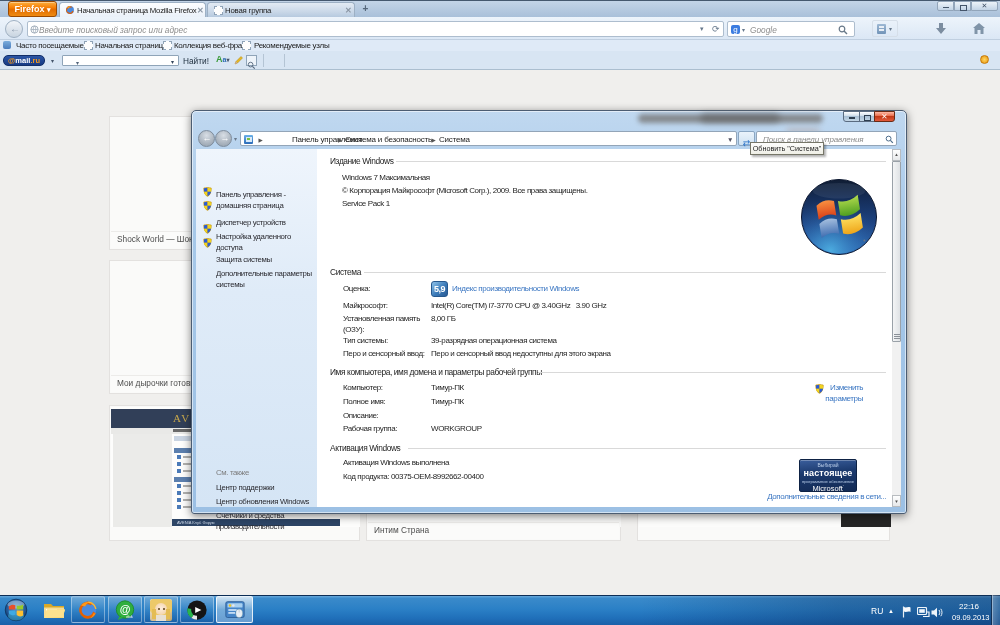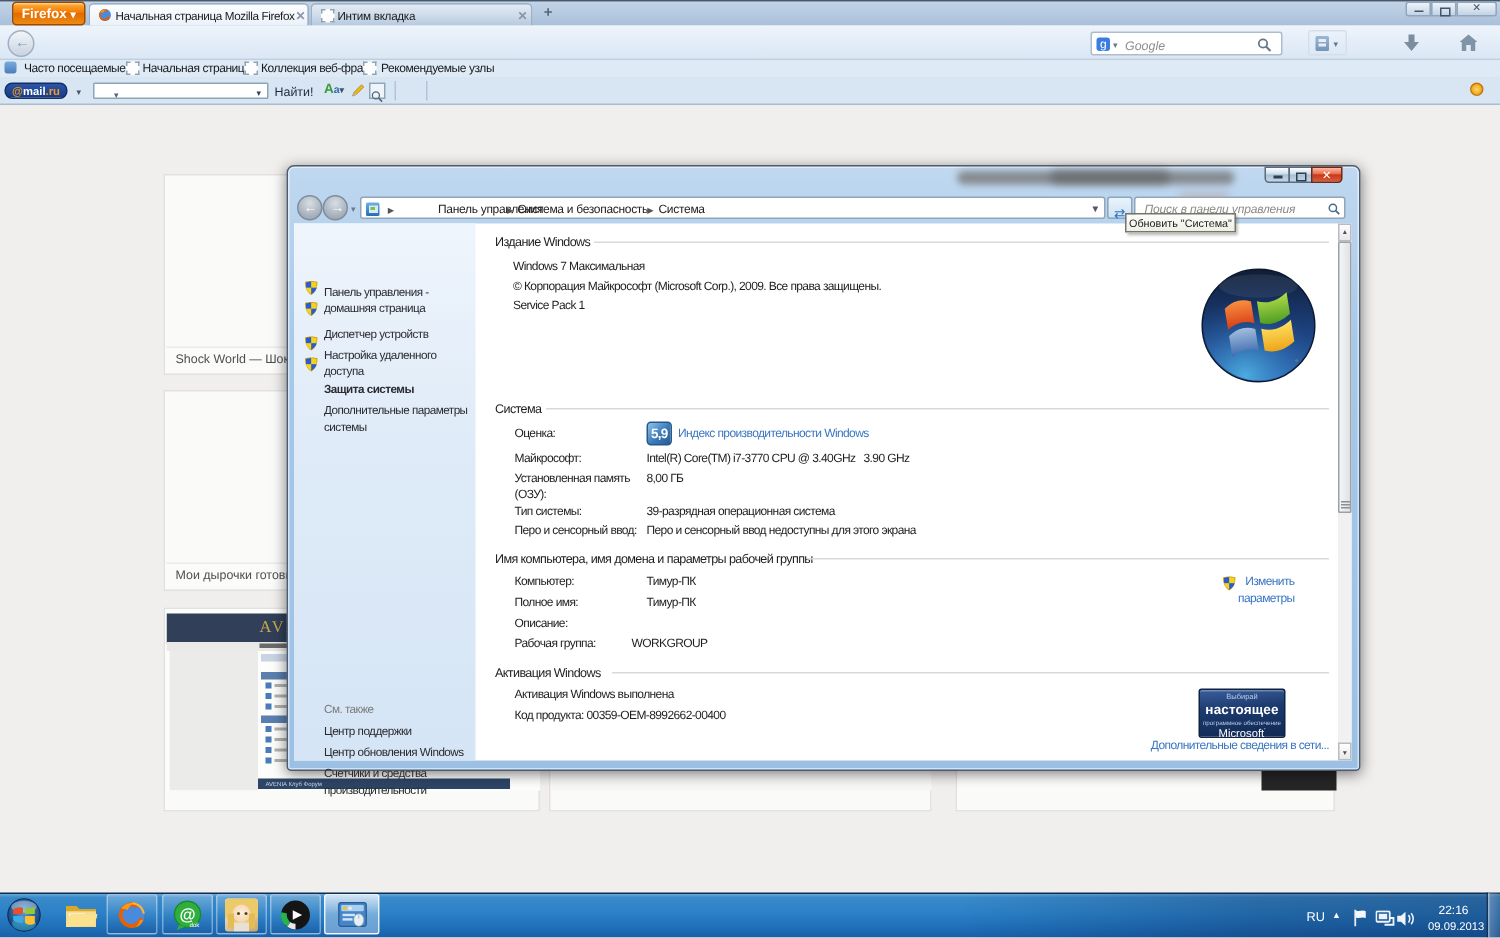--- a/index.html
+++ b/index.html
@@ -78,20 +78,21 @@
           <div class="a" style="left:72px;top:99px;width:36px;height:2px;background:#b0b0ae;"></div>
       <div class="a" style="left:61px;top:112px;width:168px;height:7px;background:#2d4566;"></div>
       <div class="a" style="left:66px;top:113px;width:52px;height:4px;font-size:4px;color:#cdd8e8;">AVENIA Клуб Форум</div>
 
       <div class="a" style="left:232px;top:29px;width:14px;height:78px;background:#f2f2f0;"></div>
     </div>
   </div>
 
   <div class="tile" style="left:366px;top:335px;width:255px;height:136px;">
     <div class="a" style="left:1px;top:1px;width:253px;height:120px;background:#f7f7f6;"></div>
+    <div class="cap">Интим Страна</div>
   </div>
 
   <div class="tile" style="left:637px;top:335px;width:253px;height:136px;">
     <div class="a" style="left:1px;top:1px;width:251px;height:120px;background:#fcfcfb;"></div>
     <div class="a" style="left:203px;top:108px;width:50px;height:13px;background:#262626;"></div>
   </div>
 </div>
 
 <div class="a" id="titlebar"></div>
 <div class="a" id="fxbtn">Firefox <span style="font-size:7px;">▾</span></div>
@@ -99,36 +100,45 @@
   <svg class="a" style="left:5px;top:2px;" width="10" height="10" viewBox="0 0 24 24">
     <circle cx="12" cy="12" r="9.5" fill="#4a8ade"></circle>
     <path d="M17.5,4.8 A9.3,9.3 0 1 0 20.4,15.5 L17.6,13.6 A6.3,6.3 0 1 1 14.6,6.7 Z" fill="#e66000"></path>
     <path d="M4.2,7.5 C6.2,4.2 10,2.6 13.8,3.5 C11.2,4.6 9.6,6.1 8.9,8.3 C7.2,7.5 5.8,7.3 4.2,7.5 Z" fill="#ff9818"></path>
   </svg>
   <span class="a" style="left:17px;top:3px;letter-spacing:-0.25px;">Начальная страница Mozilla Firefox</span>
   <span class="tabclose" style="left:137px;">✕</span>
 </div>
 <div class="a tab" id="tab2">
   <span class="a dashic" style="left:6px;top:3px;"></span>
-  <span class="a" style="left:17px;top:3px;letter-spacing:-0.2px;">Интим вкладка</span>
+  <span class="a" style="left:17px;top:3px;letter-spacing:-0.2px;">Новая группа</span>
   <span class="tabclose" style="left:137px;">✕</span>
 </div>
 <div class="a" id="newtab">+</div>
 <div class="capbtn" style="left:937px;width:17px;border-radius:2px 0 0 2px;">
       <div style="position:absolute;left:5px;top:4.5px;width:6px;height:1.6px;background:#44556a;"></div>
     </div>
 <div class="capbtn" style="left:954px;width:17px;">
       <div style="position:absolute;left:5px;top:2.5px;width:5px;height:4.5px;border:1px solid #44556a;"></div>
     </div>
 <div class="capbtn" style="left:971px;width:27px;border-radius:0 2px 2px 0;">✕</div>
 
 <div class="a" id="navbar"></div>
 <div class="a" id="backbtn">
       <span class="a" style="left:4px;top:2px;font-size:10px;color:#8494a8;font-weight:bold;">←</span>
     </div>
+<div class="a" id="urlbar">
+  <svg class="a" style="left:1.5px;top:3px;" width="9" height="9" viewBox="0 0 10 10">
+        <circle cx="5" cy="5" r="4" fill="none" stroke="#9aa8b6" stroke-width="1"></circle>
+        <path d="M1,5 h8 M5,1 c-2,2.4 -2,5.6 0,8 c2,-2.4 2,-5.6 0,-8" fill="none" stroke="#9aa8b6" stroke-width=".8"></path>
+      </svg>
+  <span class="a" style="left:11px;top:3px;font-size:8.3px;font-style:italic;color:#8e8e8e;">Введите поисковый запрос или адрес</span>
+  <span class="a" style="left:672px;top:3px;font-size:7px;color:#66788c;">▾</span>
+  <span class="a" style="left:684px;top:2px;font-size:9px;color:#66788c;">⟳</span>
+</div>
 <div class="a" id="searchbar">
   <div class="a" style="left:3px;top:3px;width:9px;height:9px;background:#3b7ce0;border-radius:2px;color:#fff;font-size:8px;line-height:9px;text-align:center;">g</div>
   <span class="a" style="left:14px;top:4px;font-size:6px;color:#66788c;">▾</span>
   <span class="a" style="left:22px;top:3px;font-size:8.3px;font-style:italic;color:#8e8e8e;">Google</span>
   <svg class="a" style="left:110px;top:3px;" width="10" height="10" viewBox="0 0 10 10">
         <circle cx="4" cy="4" r="2.8" fill="none" stroke="#677888" stroke-width="1.2"></circle>
         <path d="M6,6 L9,9" stroke="#677888" stroke-width="1.4"></path>
       </svg>
 </div>
 <div class="a" style="left:872px;top:20px;width:26px;height:17px;border:1px solid #d6dfe9;border-radius:2px;box-sizing:border-box;z-index:4;">
@@ -238,21 +248,21 @@
         <path d="M8,4.8 C7.7,6.6 6.5,7.9 4.5,9.1 L4.5,4.8 Z" fill="#2a5bd7"></path>
       </svg>
   <div class="sbitem" style="left:216px;top:200px;">Настройка удаленного<br>доступа</div>
   <svg class="a" style="left:203px;top:224px;" width="9" height="10" viewBox="0 0 9 10">
         <path d="M0.4,0.9 C2,0.5 3,0.3 4.5,0.3 C6,0.3 7,0.5 8.6,0.9 C8.6,4.5 8,7.5 4.5,9.7 C1,7.5 0.4,4.5 0.4,0.9 Z" fill="#c89a10"></path>
         <path d="M4.5,0.9 C3.2,0.9 2.2,1 1,1.4 L1,4.8 L4.5,4.8 Z" fill="#2a5bd7"></path>
         <path d="M4.5,0.9 C5.8,0.9 6.8,1 8,1.4 L8,4.8 L4.5,4.8 Z" fill="#f2d41f"></path>
         <path d="M1,4.8 C1.3,6.6 2.5,7.9 4.5,9.1 L4.5,4.8 Z" fill="#f2d41f"></path>
         <path d="M8,4.8 C7.7,6.6 6.5,7.9 4.5,9.1 L4.5,4.8 Z" fill="#2a5bd7"></path>
       </svg>
-  <div class="sbitem" style="left:216px;top:223px;font-weight:bold;">Защита системы</div>
+  <div class="sbitem" style="left:216px;top:223px;">Защита системы</div>
   <svg class="a" style="left:203px;top:238px;" width="9" height="10" viewBox="0 0 9 10">
         <path d="M0.4,0.9 C2,0.5 3,0.3 4.5,0.3 C6,0.3 7,0.5 8.6,0.9 C8.6,4.5 8,7.5 4.5,9.7 C1,7.5 0.4,4.5 0.4,0.9 Z" fill="#c89a10"></path>
         <path d="M4.5,0.9 C3.2,0.9 2.2,1 1,1.4 L1,4.8 L4.5,4.8 Z" fill="#2a5bd7"></path>
         <path d="M4.5,0.9 C5.8,0.9 6.8,1 8,1.4 L8,4.8 L4.5,4.8 Z" fill="#f2d41f"></path>
         <path d="M1,4.8 C1.3,6.6 2.5,7.9 4.5,9.1 L4.5,4.8 Z" fill="#f2d41f"></path>
         <path d="M8,4.8 C7.7,6.6 6.5,7.9 4.5,9.1 L4.5,4.8 Z" fill="#2a5bd7"></path>
       </svg>
   <div class="sbitem" style="left:216px;top:237px;">Дополнительные параметры<br>системы</div>
   <div class="sbitem" style="left:216px;top:436px;color:#7b7b7b;">См. также</div>
   <div class="sbitem" style="left:216px;top:451px;">Центр поддержки</div>
@@ -319,33 +329,33 @@
   <div class="wlbl" style="left:343px;top:349px;">Перо и сенсорный ввод:</div>
   <div class="wval" style="left:431px;top:349px;">Перо и сенсорный ввод недоступны для этого экрана</div>
   <div class="sech" style="left:330px;top:367px;">Имя компьютера, имя домена и параметры рабочей группы</div>
   <div class="rule" style="left:538px;top:372px;width:348px;"></div>
   <div class="wlbl" style="left:343px;top:383px;">Компьютер:</div>
   <div class="wval" style="left:431px;top:383px;">Тимур-ПК</div>
   <div class="wlbl" style="left:343px;top:397px;">Полное имя:</div>
   <div class="wval" style="left:431px;top:397px;">Тимур-ПК</div>
   <div class="wlbl" style="left:343px;top:411px;">Описание:</div>
   <div class="wlbl" style="left:343px;top:424px;">Рабочая группа:</div>
-  <div class="wval" style="left:421px;top:424px;">WORKGROUP</div>
+  <div class="wval" style="left:431px;top:424px;">WORKGROUP</div>
   <svg class="a" style="left:815px;top:384px;" width="9" height="10" viewBox="0 0 9 10">
         <path d="M0.4,0.9 C2,0.5 3,0.3 4.5,0.3 C6,0.3 7,0.5 8.6,0.9 C8.6,4.5 8,7.5 4.5,9.7 C1,7.5 0.4,4.5 0.4,0.9 Z" fill="#c89a10"></path>
         <path d="M4.5,0.9 C3.2,0.9 2.2,1 1,1.4 L1,4.8 L4.5,4.8 Z" fill="#2a5bd7"></path>
         <path d="M4.5,0.9 C5.8,0.9 6.8,1 8,1.4 L8,4.8 L4.5,4.8 Z" fill="#f2d41f"></path>
         <path d="M1,4.8 C1.3,6.6 2.5,7.9 4.5,9.1 L4.5,4.8 Z" fill="#f2d41f"></path>
         <path d="M8,4.8 C7.7,6.6 6.5,7.9 4.5,9.1 L4.5,4.8 Z" fill="#2a5bd7"></path>
       </svg>
   <div class="wval lnk" style="left:823px;top:383px;line-height:10.5px;text-align:right;width:40px;">Изменить<br>параметры</div>
   <div class="sech" style="left:330px;top:443px;">Активация Windows</div>
   <div class="rule" style="left:408px;top:448px;width:478px;"></div>
   <div class="wval" style="left:343px;top:458px;">Активация Windows выполнена</div>
-  <div class="wval" style="left:343px;top:472px;">Код продукта: 00359-OEM-8992662-00400</div>
+  <div class="wval" style="left:343px;top:472px;">Код продукта: 00375-OEM-8992662-00400</div>
 
   <div class="a" style="left:799px;top:459px;width:58px;height:33px;background:linear-gradient(175deg,#3a5e9c 0%,#1c3a6e 40%,#122a54 100%);border:1px solid #0e2244;border-radius:2px;box-sizing:border-box;text-align:center;color:#fff;box-shadow:inset 0 1px 0 rgba(255,255,255,.3);">
     <div style="font-size:5px;color:#b8cce8;margin-top:2px;">Выбирай</div>
     <div style="font-size:9px;font-weight:bold;letter-spacing:0.1px;margin-top:0px;">настоящее</div>
     <div style="font-size:4.2px;color:#b8cce8;margin-top:1px;">программное обеспечение</div>
     <div style="font-size:7.5px;margin-top:0px;">Microsoft<span style="font-size:4px;vertical-align:top;">'</span></div>
   </div>
   <div class="wval lnk" style="right:114px;top:492px;">Дополнительные сведения в сети...</div>
 
   <div class="a" style="left:892px;top:149px;width:9px;height:358px;background:#f1f1f1;"></div>

